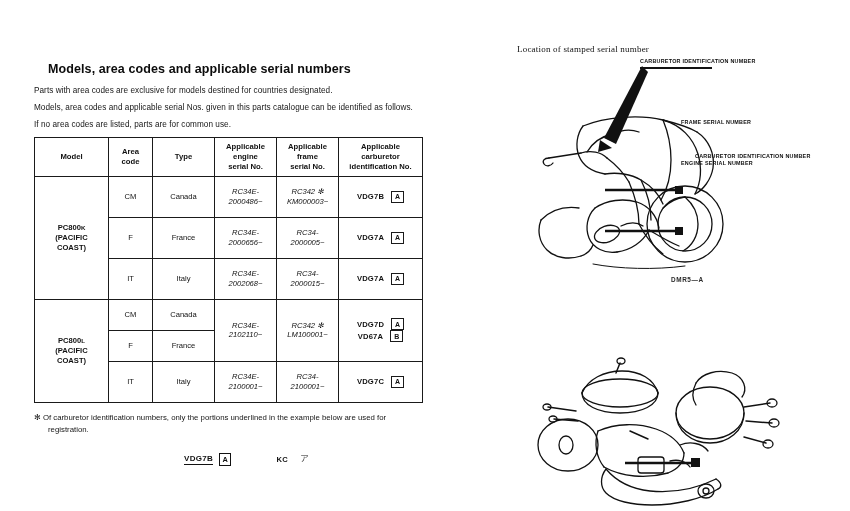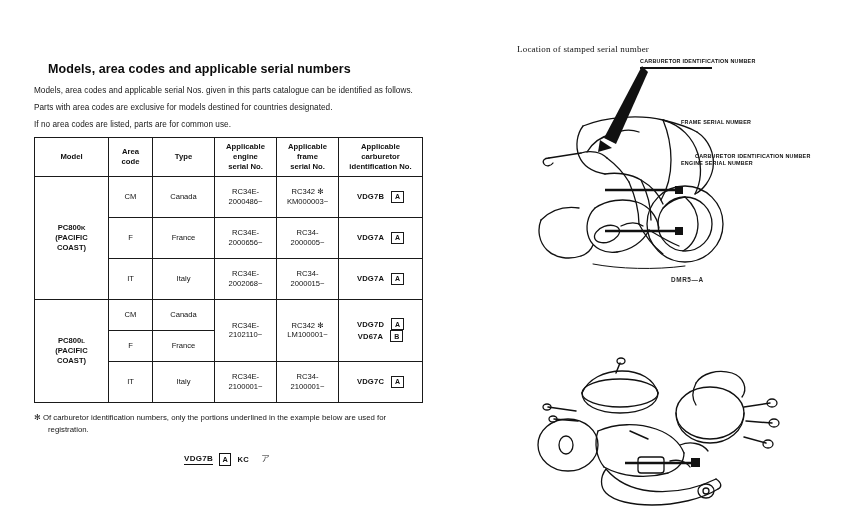--- a/index.html
+++ b/index.html
@@ -77,21 +77,21 @@
     font-weight: bold;
     font-size: 7.6px;
     line-height: 1.45;
   }
   .cell-model .model-sub {
     font-size: 6.2px;
     vertical-align: baseline;
   }
   .cell-area { font-weight: normal; }
   .cell-type { }
-  .cell-serial { white-space: nowrap; }
+  .cell-serial { white-space: nowrap; font-style: italic; }
   .row-tall td { height: 36px; }
   .row-short td { height: 26px; }
 
   .carb-line {
     display: flex;
     align-items: center;
     justify-content: center;
     gap: 7px;
     line-height: 1.5;
   }
@@ -137,21 +137,21 @@
   }
   .example-box {
     display: inline-block;
     border: 1px solid #111;
     font-weight: bold;
     font-size: 7.4px;
     line-height: 1;
     padding: 1.5px 2.5px;
     border-bottom-width: 1.3px;
   }
-  .example-kc { font-weight: bold; font-size: 7.6px; letter-spacing: 0.4px; }
+  .example-kc { font-weight: bold; font-size: 7.6px; letter-spacing: 0.4px; margin-left: 39px; }
   .example-kana { font-size: 8.5px; margin-left: 6px; }
 
   
   .right-col {
     position: absolute;
     left: 495px;
     top: 40px;
     width: 345px;
     height: 470px;
   }
@@ -196,22 +196,22 @@
 </style>
 </head>
 <body>
 
 <div class="page">
 
   <div class="left-col">
 
     <h1 class="section-title">Models, area codes and applicable serial numbers</h1>
 
+    <p class="intro-line">Parts with area codes are exclusive for models destined for countries designated.</p>
     <p class="intro-line">Models, area codes and applicable serial Nos. given in this parts catalogue can be identified as follows.</p>
-    <p class="intro-line">Parts with area codes are exclusive for models destined for countries designated.</p>
     <p class="intro-line">If no area codes are listed, parts are for common use.</p>
 
     <table class="serial-table">
       <colgroup>
         <col class="col-model">
           <col class="col-area">
           <col class="col-type">
         <col class="col-engine">
           <col class="col-frame">
           <col class="col-carb">

